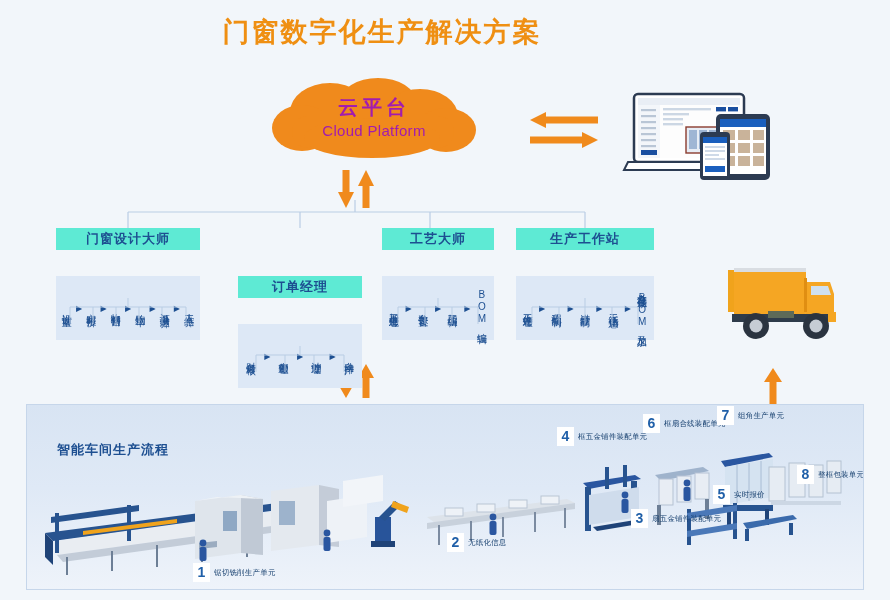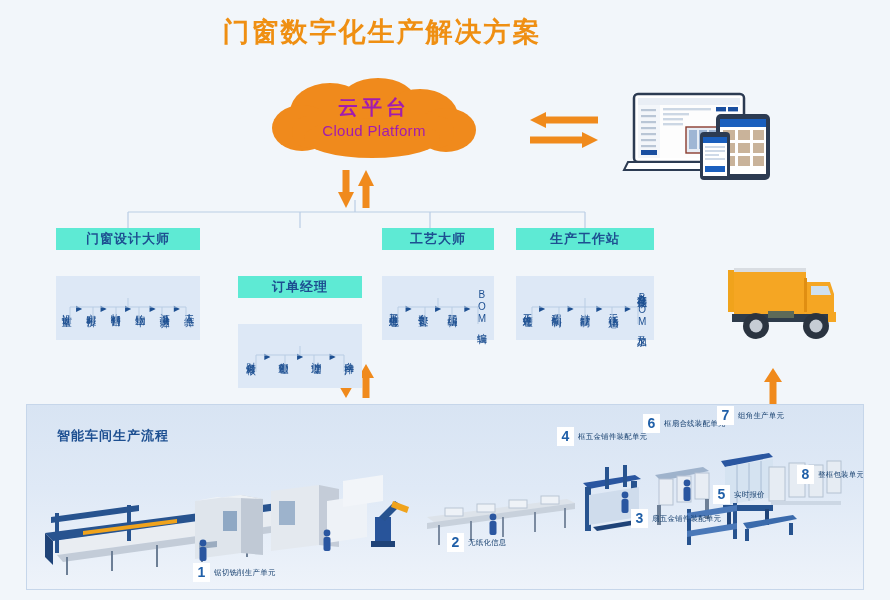--- a/index.html
+++ b/index.html
@@ -66,21 +66,21 @@
     color:#1d4f91;font-size:8px;margin:0 1px;flex:0 0 auto;
   }
 
   
   .workshop{
     position:absolute;left:26px;top:404px;width:838px;height:186px;
     background:linear-gradient(180deg,#d8e4f3 0%,#dfe9f6 45%,#eef3fa 100%);
     border:1px solid #c6d6ea;box-sizing:border-box;overflow:hidden;
   }
   .workshop-title{
-    position:absolute;left:30px;top:22px;font-size:13px;font-weight:bold;
+    position:absolute;left:30px;top:36px;font-size:13px;font-weight:bold;
     color:#1d4f91;letter-spacing:1px;
   }
   .ws-canvas{position:absolute;left:0;top:0;width:836px;height:184px;}
 
   .ws-label{position:absolute;display:flex;align-items:center;gap:4px;}
   .ws-num{
     background:#ffffff;color:#1f5fa8;font-size:14px;font-weight:bold;
     width:17px;height:19px;line-height:19px;text-align:center;
   }
   .ws-cap{font-size:7.5px;color:#17406f;white-space:nowrap;letter-spacing:.2px;}

